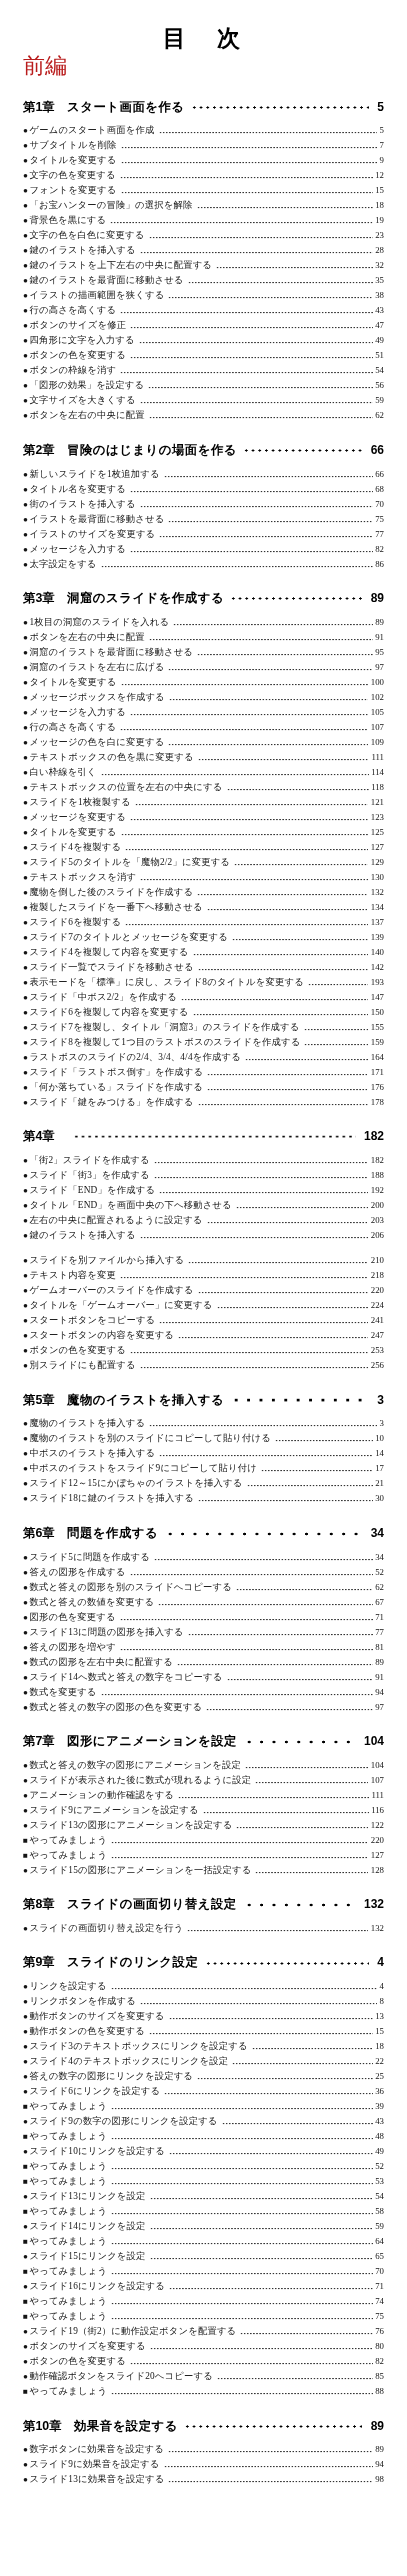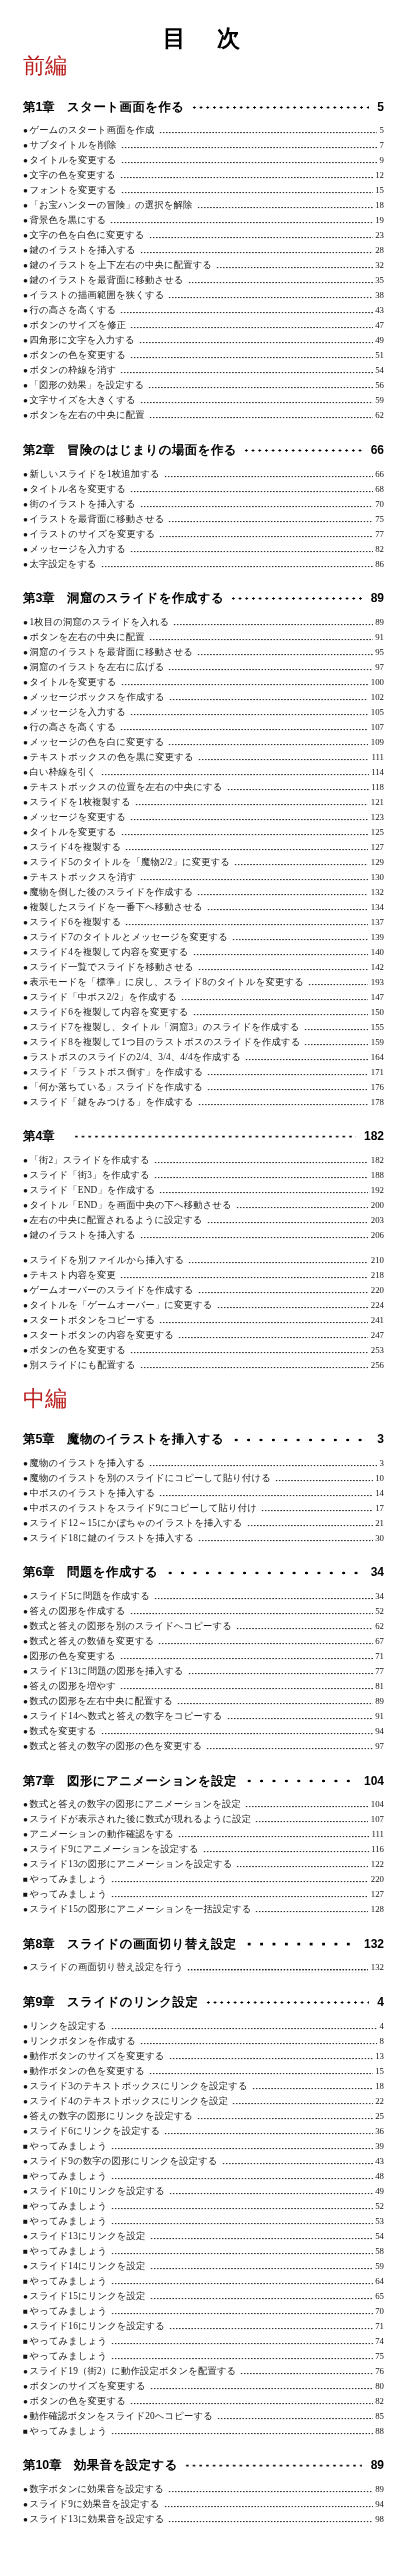--- a/index.html
+++ b/index.html
@@ -561,21 +561,20 @@
           <span class="e-page">253</span>
         </div>
         <div class="entry">
           <span class="bullet">●</span>
           <span class="e-title">別スライドにも配置する</span>
           <span class="leader e-leader"></span>
           <span class="e-page">256</span>
         </div>
       </section>
       <section class="part">
-        <div class="part-label">中編</div>
         <div class="chapter wide">
           <div class="ch-row">
             <span class="ch-num">第5章</span>
             <span class="ch-title">魔物のイラストを挿入する</span>
             <span class="leader ch-leader"></span>
             <span class="ch-page">3</span>
           </div>
         </div>
         <div class="entry">
           <span class="bullet">●</span>

